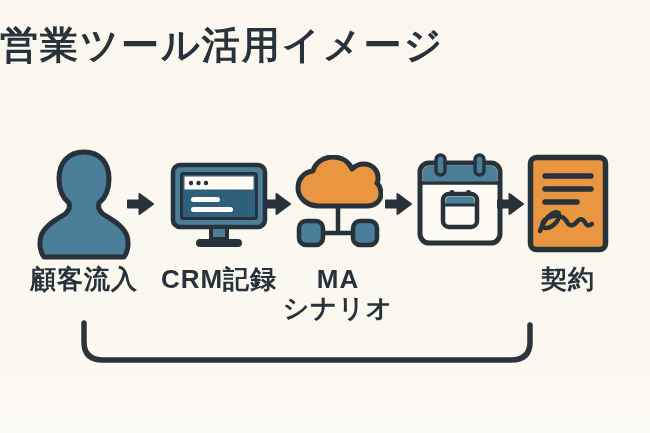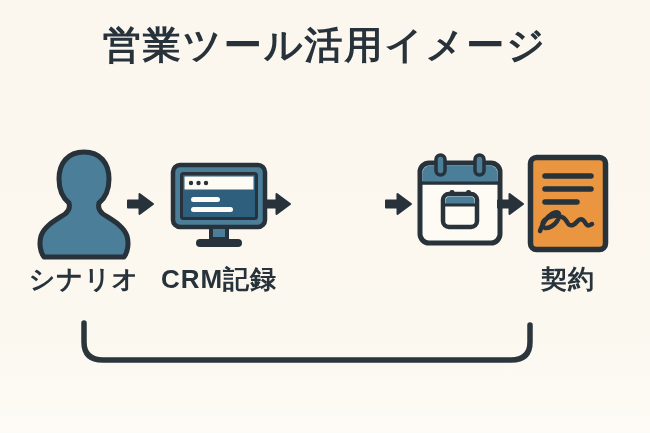--- a/index.html
+++ b/index.html
@@ -5,21 +5,21 @@
   html,body { margin:0; padding:0; }
   body { font-family: "Liberation Sans", "DejaVu Sans", sans-serif; }
   .canvas {
     position: relative;
     width: 650px; height: 433px;
     background: linear-gradient(180deg, #fbf7ee 0%, #fbf8f0 78%, #fdfbf5 100%);
     overflow: hidden;
   }
   .title {
     position: absolute; left: 0; top: 20px; width: 650px;
-    margin: 0; text-align: center;
+    margin: 0; text-align: left;
     font-size: 38px; font-weight: 800; letter-spacing: 2px;
     color: #27323a;
   }
   .step { position: absolute; top: 148px; width: 120px; display: flex; flex-direction: column; align-items: center; }
   .icon-box { height: 114px; width: 120px; display: flex; justify-content: center; }
   .label {
     margin-top: 3px;
     font-size: 26px; font-weight: 800; letter-spacing: 1px;
     color: #27323a; text-align: center; line-height: 1.12; white-space: nowrap;
   }
@@ -44,21 +44,21 @@
 
   <div class="step" id="step-0">
     <div class="icon-box">
       <svg width="96" height="114" viewBox="0 0 96 114">
         <path d="M48,4 C32,4 23,15 23,31 C23,41 27,50 33,55 C34,59 33,63 29,66
                  C20,72 8,78 5,88 C3,95 4,104 8,109 L88,109 C92,104 93,95 91,88
                  C88,78 76,72 67,66 C63,63 62,59 63,55 C69,50 73,41 73,31 C73,15 64,4 48,4 Z" fill="#4a7e99" stroke="#27323a" stroke-width="5" stroke-linejoin="round"></path>
       </svg>
     </div>
     <div class="label">
-      <span>シナリオ</span>
+      <span>顧客流入</span>
     </div>
   </div>
 
   <span class="arrow" id="arrow-0">
     <svg width="30" height="26" viewBox="0 0 30 26">
       <path d="M3,9.5 H14.5 V3 L28,13 L14.5,23 V16.5 H3 Z" fill="#27323a" stroke="#27323a" stroke-width="2" stroke-linejoin="round"></path>
     </svg>
   </span>
 
   <div class="step" id="step-1">
@@ -80,20 +80,37 @@
       <span>CRM記録</span>
     </div>
   </div>
 
   <span class="arrow" id="arrow-1">
     <svg width="30" height="26" viewBox="0 0 30 26">
       <path d="M3,9.5 H14.5 V3 L28,13 L14.5,23 V16.5 H3 Z" fill="#27323a" stroke="#27323a" stroke-width="2" stroke-linejoin="round"></path>
     </svg>
   </span>
 
+  <div class="step" id="step-2">
+    <div class="icon-box" style="align-items:flex-start;">
+      <svg width="90" height="97" viewBox="0 0 90 97" style="margin-top:7px;">
+        <line x1="45" y1="50" x2="45" y2="78" stroke="#27323a" stroke-width="4.5"></line>
+        <line x1="24" y1="78" x2="66" y2="78" stroke="#27323a" stroke-width="4.5"></line>
+        <path d="M26,51 C14,51 5,43 5,33 C5,24 11,17 20,16 C22,8 30,2 40,2
+                 C49,2 56,7 59,14 C62,11 66,9 71,9 C79,9 85,15 85,23
+                 C85,25 85,27 84,28 C87,31 88,35 88,39 C88,46 82,51 74,51 Z" fill="#ea9640" stroke="#27323a" stroke-width="5" stroke-linejoin="round"></path>
+        <rect x="6" y="66" width="24" height="24" rx="7" fill="#4a7e99" stroke="#27323a" stroke-width="4.5"></rect>
+        <rect x="60" y="66" width="24" height="24" rx="7" fill="#4a7e99" stroke="#27323a" stroke-width="4.5"></rect>
+      </svg>
+    </div>
+    <div class="label">
+      <span>MA</span><br>
+      <span>シナリオ</span>
+    </div>
+  </div>
 
   <span class="arrow" id="arrow-2">
     <svg width="30" height="26" viewBox="0 0 30 26">
       <path d="M3,9.5 H14.5 V3 L28,13 L14.5,23 V16.5 H3 Z" fill="#27323a" stroke="#27323a" stroke-width="2" stroke-linejoin="round"></path>
     </svg>
   </span>
 
   <div class="step" id="step-3">
     <div class="icon-box" style="align-items:flex-start;">
       <svg width="88" height="97" viewBox="0 0 88 97" style="margin-top:5px;">

